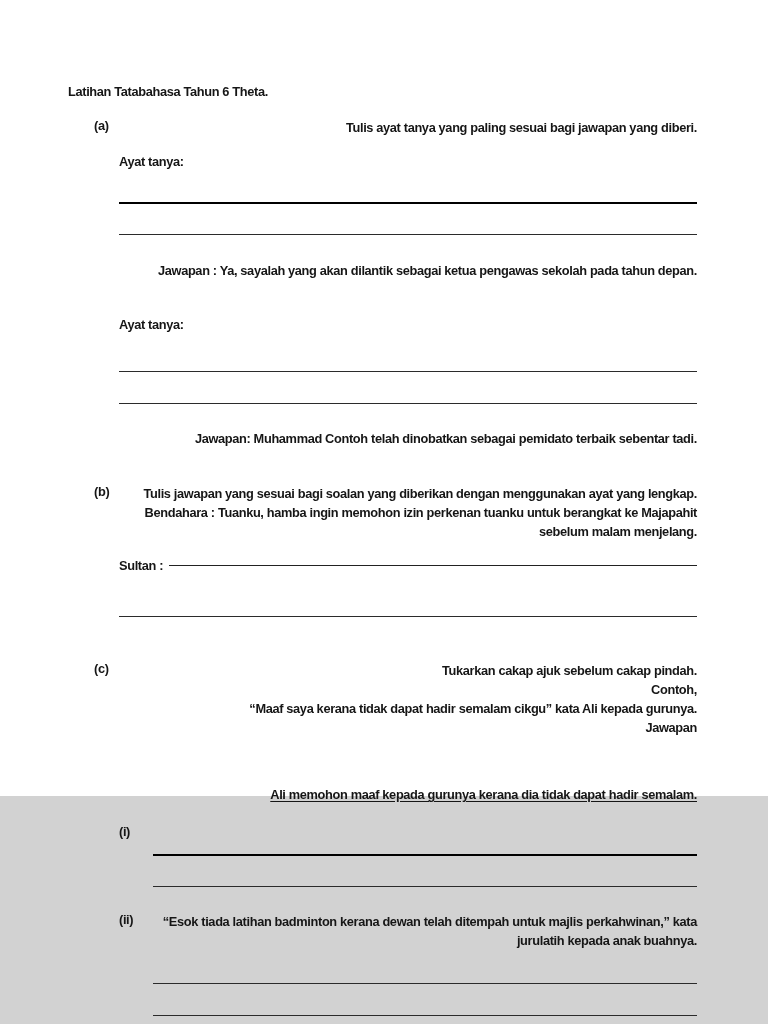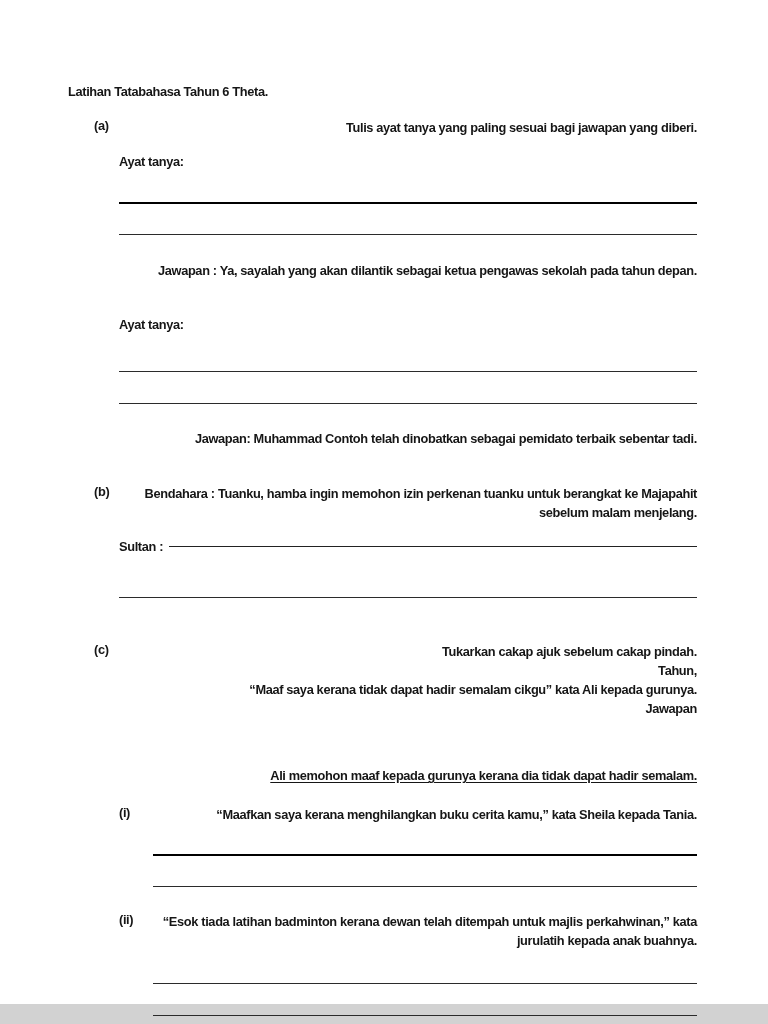--- a/index.html
+++ b/index.html
@@ -6,21 +6,21 @@
   body {
     width: 768px;
     height: 1024px;
     background: #d2d2d2;
     overflow: hidden;
     font-family: "Liberation Sans", "DejaVu Sans", sans-serif;
   }
   .page {
     position: relative;
     width: 768px;
-    height: 1004px;
+    height: 796px;
     background: #ffffff;
     color: #161616;
     font-weight: 700;
     font-size: 12.8px;
     letter-spacing: -0.35px;
     line-height: 16px;
   }
   .inner { padding: 84px 71px 0 68px; }
   .doc-title { white-space: nowrap; }
   .section { display: flex; margin-left: 26px; }
@@ -62,43 +62,43 @@
         <div style="margin-top:37px">Ayat tanya:</div>
         <div class="wline" style="margin-top:38px"></div>
         <div class="wline" style="margin-top:31px"></div>
         <div class="para" style="margin-top:25px">Jawapan: Muhammad Contoh telah dinobatkan sebagai pemidato terbaik sebentar tadi.</div>
       </div>
     </div>
 
     <div class="section" style="margin-top:36px">
       <div class="sec-label">(b)</div>
       <div class="sec-content">
+        <div class="para">Tulis jawapan yang sesuai bagi soalan yang diberikan dengan menggunakan ayat yang lengkap.</div>
         <div class="para">Bendahara : Tuanku, hamba ingin memohon izin perkenan tuanku untuk berangkat ke Majapahit sebelum malam menjelang.</div>
 
         <div class="answer-row" style="margin-top:17px">
           <span>Sultan :</span>
           <span class="flex-line"></span>
         </div>
         <div class="wline" style="margin-top:42px"></div>
       </div>
     </div>
 
     <div class="section" style="margin-top:44px">
       <div class="sec-label">(c)</div>
       <div class="sec-content">
         <div class="para">Tukarkan cakap ajuk sebelum cakap pindah.</div>
-        <div class="para">Tahun,</div>
+        <div class="para">Contoh,</div>
         <div class="para">“Maaf saya kerana tidak dapat hadir semalam cikgu” kata Ali kepada gurunya.</div>
         <div class="para" style="padding-left:3px">Jawapan</div>
         <div class="para example-answer">Ali memohon maaf kepada gurunya kerana dia tidak dapat hadir semalam.</div>
 
         <div class="sub-item" style="margin-top:20px">
           <div class="sub-num">(i)</div>
           <div class="sub-content">
-            <div class="para">“Maafkan saya kerana menghilangkan buku cerita kamu,” kata Sheila kepada Tania.</div>
             <div class="wline thick" style="margin-top:30px"></div>
             <div class="wline" style="margin-top:30px"></div>
           </div>
         </div>
 
         <div class="sub-item" style="margin-top:25px">
           <div class="sub-num">(ii)</div>
           <div class="sub-content">
             <div class="para">“Esok tiada latihan badminton kerana dewan telah ditempah untuk majlis perkahwinan,” kata jurulatih kepada anak buahnya.</div>
             <div class="wline" style="margin-top:33px"></div>

